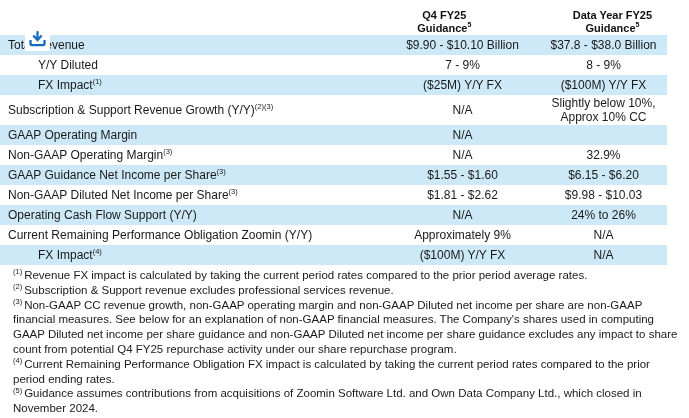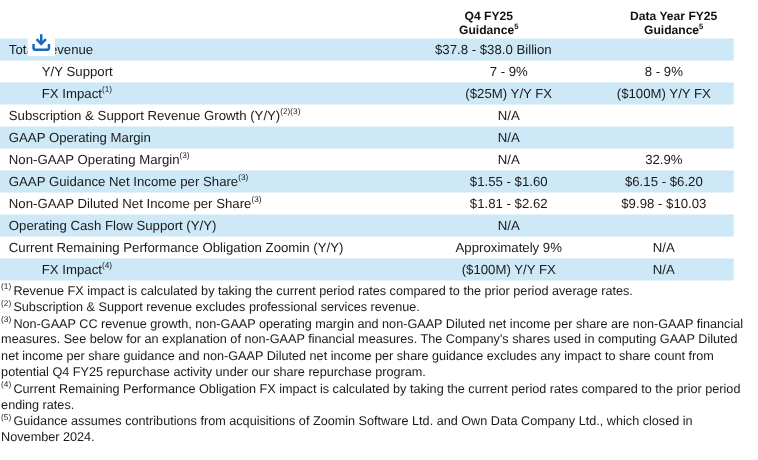--- a/index.html
+++ b/index.html
@@ -26,21 +26,21 @@
   }
   .row.hl { background:#cde8f6; }
   .row .col-label { padding-left:8px; }
   .row.ind .col-label { padding-left:38px; }
   .row .val {
     text-align:center; white-space:pre-line; line-height:14px;
     padding:1px 0;
   }
   .lbl-sup { font-size:7.5px; vertical-align:super; line-height:0; }
   .footnotes {
-    padding:3px 6px 0 1px;
+    padding:3px 6px 0 13px;
     font-size:11.5px; line-height:14.8px; color:#1a1a1a;
     width:684px;
   }
   .fn { }
   .fn sup { font-size:7.5px; vertical-align:super; line-height:0; margin-right:2px; }
   .dl-btn {
     position:absolute; left:25px; top:27px;
     width:25px; height:24px; background:#ffffff;
     display:flex; align-items:center; justify-content:center;
     cursor:pointer;
@@ -57,38 +57,41 @@
       <div><span>Guidance</span><sup>5</sup></div>
     </div>
     <div class="col-fy head-cell">
       <div>Data Year FY25</div>
       <div><span>Guidance</span><sup>5</sup></div>
     </div>
   </div>
   <div id="rows">
   <div class="row hl">
     <div class="col-label"><span class="lbl">Total Revenue</span><sup class="lbl-sup"></sup></div>
+    <div class="col-q4 val">$9.90 - $10.10 Billion</div>
     <div class="col-fy val">$37.8 - $38.0 Billion</div>
   </div>
 
   <div class="row ind">
-    <div class="col-label"><span class="lbl">Y/Y Support</span><sup class="lbl-sup"></sup></div>
+    <div class="col-label"><span class="lbl">Y/Y Diluted</span><sup class="lbl-sup"></sup></div>
     <div class="col-q4 val">7 - 9%</div>
     <div class="col-fy val">8 - 9%</div>
   </div>
 
   <div class="row hl ind">
     <div class="col-label"><span class="lbl">FX Impact</span><sup class="lbl-sup">(1)</sup></div>
     <div class="col-q4 val">($25M) Y/Y FX</div>
     <div class="col-fy val">($100M) Y/Y FX</div>
   </div>
 
   <div class="row">
     <div class="col-label"><span class="lbl">Subscription &amp; Support Revenue Growth (Y/Y)</span><sup class="lbl-sup">(2)(3)</sup></div>
     <div class="col-q4 val">N/A</div>
+    <div class="col-fy val">Slightly below 10%,
+Approx 10% CC</div>
   </div>
 
   <div class="row hl">
     <div class="col-label"><span class="lbl">GAAP Operating Margin</span><sup class="lbl-sup"></sup></div>
     <div class="col-q4 val">N/A</div>
   </div>
 
   <div class="row">
     <div class="col-label"><span class="lbl">Non-GAAP Operating Margin</span><sup class="lbl-sup">(3)</sup></div>
     <div class="col-q4 val">N/A</div>
@@ -103,20 +106,21 @@
 
   <div class="row">
     <div class="col-label"><span class="lbl">Non-GAAP Diluted Net Income per Share</span><sup class="lbl-sup">(3)</sup></div>
     <div class="col-q4 val">$1.81 - $2.62</div>
     <div class="col-fy val">$9.98 - $10.03</div>
   </div>
 
   <div class="row hl">
     <div class="col-label"><span class="lbl">Operating Cash Flow Support (Y/Y)</span><sup class="lbl-sup"></sup></div>
     <div class="col-q4 val">N/A</div>
+    <div class="col-fy val">24% to 26%</div>
   </div>
 
   <div class="row">
     <div class="col-label"><span class="lbl">Current Remaining Performance Obligation Zoomin (Y/Y)</span><sup class="lbl-sup"></sup></div>
     <div class="col-q4 val">Approximately 9%</div>
     <div class="col-fy val">N/A</div>
   </div>
 
   <div class="row hl ind">
     <div class="col-label"><span class="lbl">FX Impact</span><sup class="lbl-sup">(4)</sup></div>

